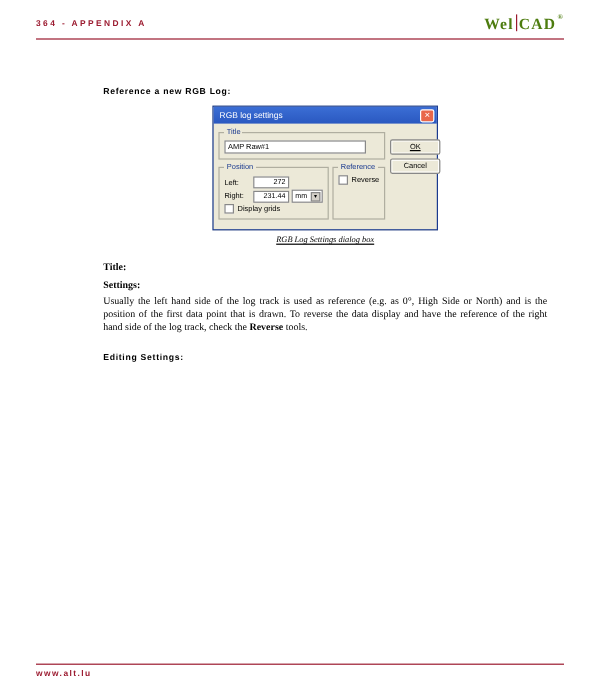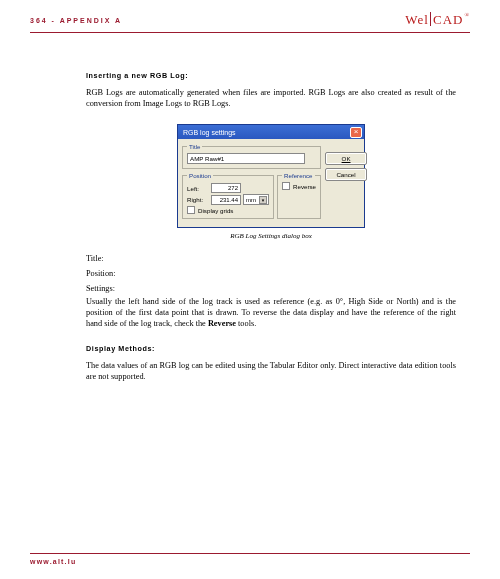--- a/index.html
+++ b/index.html
@@ -19,25 +19,26 @@
     padding: 12px 30px 4px 30px;
   }
   .page-header {
     color: #9b1a2f;
     font-family: Verdana, Arial, sans-serif;
     font-size: 7px;
     letter-spacing: 2px;
     font-weight: bold;
   }
   .brand {
-    color: #b91c1c;
+    color: #4d7c0f;
     font-family: Georgia, serif;
     font-size: 13px;
     letter-spacing: 1px;
     display: flex;
+    font-weight: bold;
   }
   .brand .bar {
     display: inline-block;
     width: 1.2px;
     height: 14px;
     background: #9b1a2f;
     margin: 0 1.5px;
     vertical-align: middle;
   }
   .brand sup { font-size: 6px; margin-left: 1px; }
@@ -55,21 +56,21 @@
     font-weight: bold;
     letter-spacing: 0.6px;
     margin-bottom: 8px;
   }
   .para {
     line-height: 1.32;
     margin-bottom: 14px;
     text-align: justify;
   }
   .subhead {
-    font-weight: normal;
+    font-weight: bold;
     margin: 6px 0 4px 0;
     font-size: 8.3px;
   }
   .dialog-wrap {
     display: flex;
     flex-direction: column;
     align-items: center;
     margin: 2px 0 14px 0;
   }
   .dialog {
@@ -188,20 +189,21 @@
     text-align: center;
     line-height: 11px;
     border-radius: 2px;
     box-shadow: inset 0 0 0 1px #fff;
   }
   .caption {
     font-style: italic;
     font-size: 7px;
     margin-top: 4px;
     text-align: center;
+    text-decoration: underline;
   }
   .footer {
     position: absolute;
     bottom: 14px;
     left: 30px;
     right: 30px;
   }
   .footer-rule {
     height: 1.2px;
     background: #9b1a2f;
@@ -223,22 +225,21 @@
   <div class="brand">
     <span>Wel</span>
     <span class="bar"></span>
     <span>CAD</span>
     <sup>®</sup>
   </div>
 </div>
 <div class="rule"></div>
 
 <div class="content">
-  <div class="section-title">Inserting a new RGB Log:</div>
-  <div class="para">RGB Logs are automatically generated when files are imported. RGB Logs are also created as result of the conversion from Image Logs to RGB Logs.</div>
+  <div class="section-title">Reference a new RGB Log:</div>
 
 
   <div class="dialog-wrap">
     <div class="dialog">
       <div class="titlebar">
         <span>RGB log settings</span>
         <div class="closebtn">×</div>
       </div>
       <div class="dlg-body">
         <div class="dlg-main">
@@ -279,27 +280,25 @@
           <div class="dlg-btn"><u>OK</u></div>
           <div class="dlg-btn">Cancel</div>
         </div>
       </div>
     </div>
     <div class="caption">RGB Log Settings dialog box</div>
   </div>
 
   <div class="subhead">Title:</div>
 
-  <div class="subhead">Position:</div>
 
   <div class="subhead">Settings:</div>
   <div class="para">
     <span>Usually the left hand side of the log track is used as reference (e.g. as 0°, High Side or North) and is the position of the first data point that is drawn. To reverse the data display and have the reference of the right hand side of the log track, check the </span><b>Reverse</b><span> tools.</span>
   </div>
 
-  <div class="section-title" style="margin-top:12px">Display Methods:</div>
-  <div class="para">The data values of an RGB log can be edited using the Tabular Editor only. Direct interactive data edition tools are not supported.</div>
+  <div class="section-title" style="margin-top:12px">Editing Settings:</div>
 </div>
 
 <div class="footer">
   <div class="footer-rule"></div>
   <div class="footer-text">www.alt.lu</div>
 </div>
 
 </body></html>

